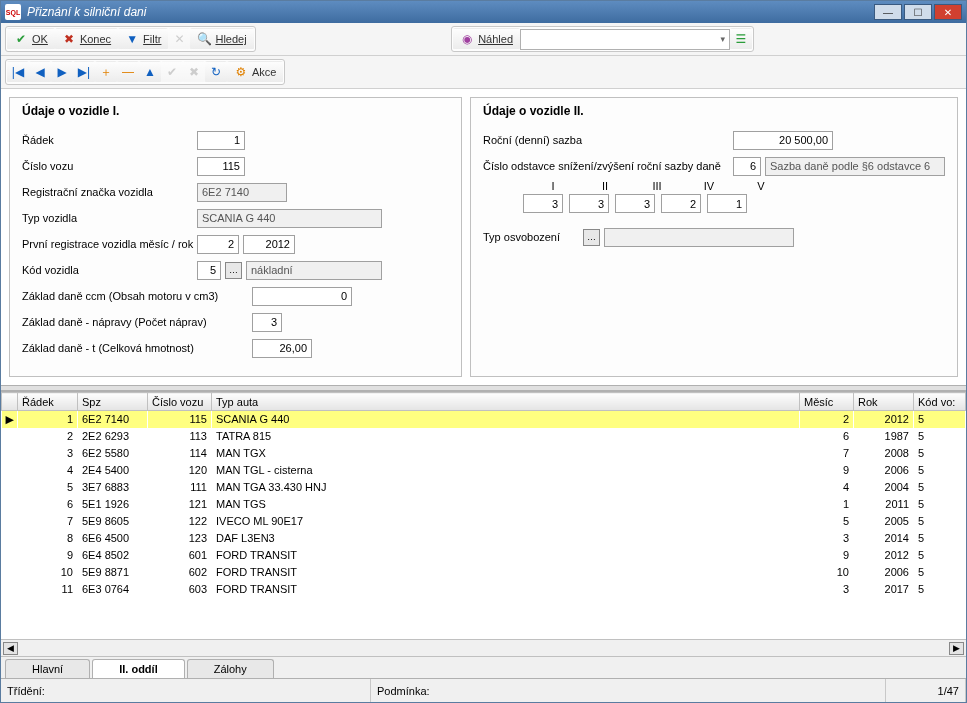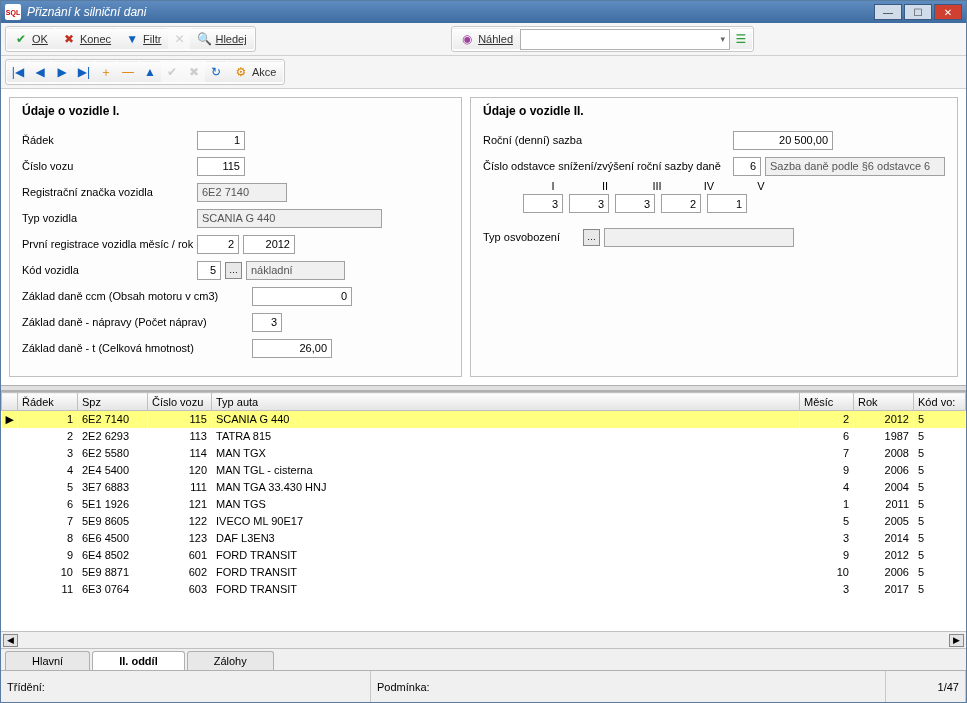--- a/index.html
+++ b/index.html
@@ -272,21 +272,21 @@
     border-bottom: none;
     background: #e8e8e8;
     margin-right: 2px;
     font-size: 11px;
     cursor: pointer;
     border-radius: 3px 3px 0 0;
   }
   .tab.active { background: #fff; font-weight: bold; }
 
   .statusbar {
-    height: 32px;
+    height: 24px;
     display: flex;
     align-items: center;
     border-top: 1px solid #b0b0b0;
     background: #f0f0f0;
     font-size: 11px;
   }
   .statusbar .cell {
     padding: 0 6px;
     border-right: 1px solid #c8c8c8;
     height: 100%;
@@ -421,39 +421,39 @@
           <div class="controls">
             <input class="text" style="width: 42px;" value="2">
             <input class="text" style="width: 52px;" value="2012">
           </div>
         </div>
         <div class="form-row">
           <label>Kód vozidla</label>
           <div class="controls">
             <input class="text" style="width: 24px;" value="5">
             <span class="mini-btn">…</span>
-            <input class="text left ro" style="width: 99px;" value="nákladní">
+            <input class="text left ro" style="width: 136px;" value="nákladní">
           </div>
         </div>
         <div class="form-row">
           <label style="flex-basis:230px">Základ daně ccm (Obsah motoru v cm3)</label>
           <div class="controls">
             <input class="text" style="width: 100px;" value="0">
           </div>
         </div>
         <div class="form-row">
           <label style="flex-basis:230px">Základ daně - nápravy (Počet náprav)</label>
           <div class="controls">
             <input class="text" style="width: 30px;" value="3">
           </div>
         </div>
         <div class="form-row">
           <label style="flex-basis:230px">Základ daně - t (Celková hmotnost)</label>
           <div class="controls">
-            <input class="text" style="width: 80px;" value="26,00">
+            <input class="text" style="width: 60px;" value="26,00">
           </div>
         </div>
       </div>
 
       <div class="panel">
         <h3>Údaje o vozidle II.</h3>
 
         <div class="form-row">
           <label style="flex-basis:250px">Roční (denní) sazba</label>
           <div class="controls">

